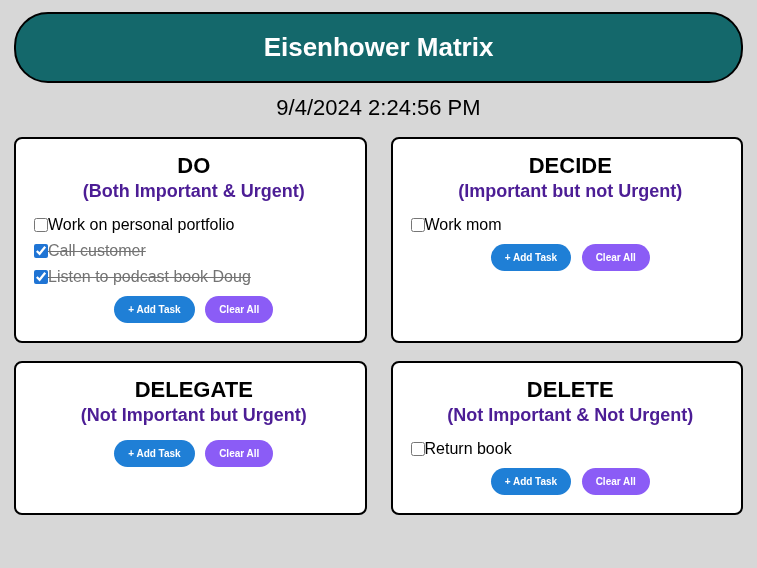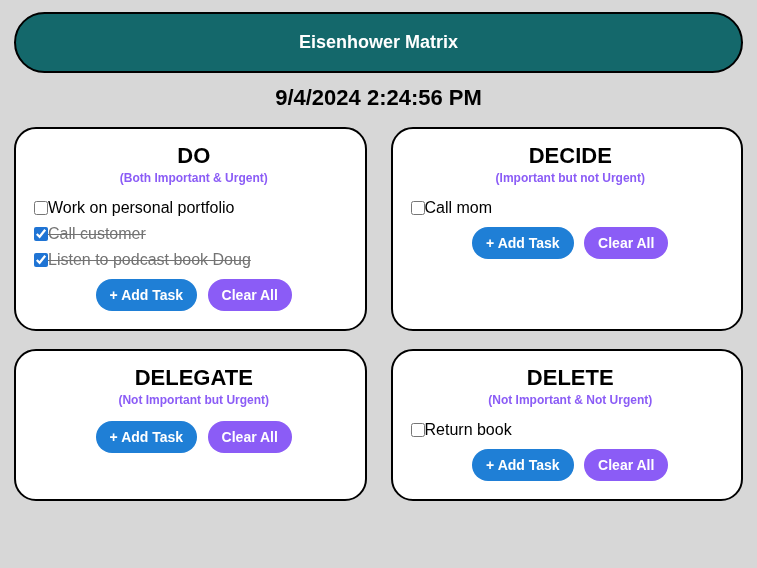--- a/index.html
+++ b/index.html
@@ -11,53 +11,53 @@
     overflow: hidden;
     padding: 12px 14px;
   }
   .header {
     background: #14686b;
     border: 2px solid #000;
     border-radius: 34px;
     text-align: center;
     color: #fff;
     font-weight: 700;
-    font-size: 18px;
+    font-size: 26px;
     padding: 18px 0;
     margin-bottom: 12px;
   }
   .timestamp {
     text-align: center;
-    font-weight: 700;
+    font-weight: 400;
     font-size: 22px;
     color: #000;
     margin-bottom: 16px;
   }
   .grid {
     display: grid;
     grid-template-columns: 1fr 1fr;
     gap: 18px 24px;
   }
   .quadrant {
     background: #fff;
     border: 2px solid #000;
-    border-radius: 22px;
+    border-radius: 8px;
     padding: 14px 11px 18px 18px;
   }
   .q-title {
     text-align: center;
     font-weight: 800;
     font-size: 22px;
     color: #000;
   }
   .q-sub {
     text-align: center;
     font-weight: 700;
-    font-size: 12px;
-    color: #8b5cf6;
+    font-size: 18px;
+    color: #4c1d95;
     margin-top: 2px;
     margin-bottom: 14px;
   }
   .task-list { list-style: none; }
   .task-item {
     display: flex;
     align-items: center;
     font-size: 16px;
     color: #000;
     margin-bottom: 8px;
@@ -73,21 +73,21 @@
   }
   .btn-row {
     text-align: center;
     margin-top: 10px;
   }
   .btn {
     display: inline-block;
     border: none;
     border-radius: 22px;
     padding: 8px 14px;
-    font-size: 14px;
+    font-size: 10px;
     font-weight: 600;
     color: #fff;
     cursor: pointer;
     margin: 0 3px;
   }
   .btn-add { background: #1f7fd6; }
   .btn-clear { background: #8b5cf6; }
 </style>
 </head>
 <body>
@@ -122,21 +122,21 @@
       <button class="btn btn-clear">Clear All</button>
     </div>
   </div>
 
   <div class="quadrant">
     <div class="q-title">DECIDE</div>
     <div class="q-sub">(Important but not Urgent)</div>
     <ul class="task-list">
       <li class="task-item">
         <input type="checkbox" style="">
-        <label>Call mom</label>
+        <label>Work mom</label>
       </li>
     </ul>
     <div class="btn-row">
       <button class="btn btn-add">+ Add Task</button>
       <button class="btn btn-clear">Clear All</button>
     </div>
   </div>
 
   <div class="quadrant">
     <div class="q-title">DELEGATE</div>

